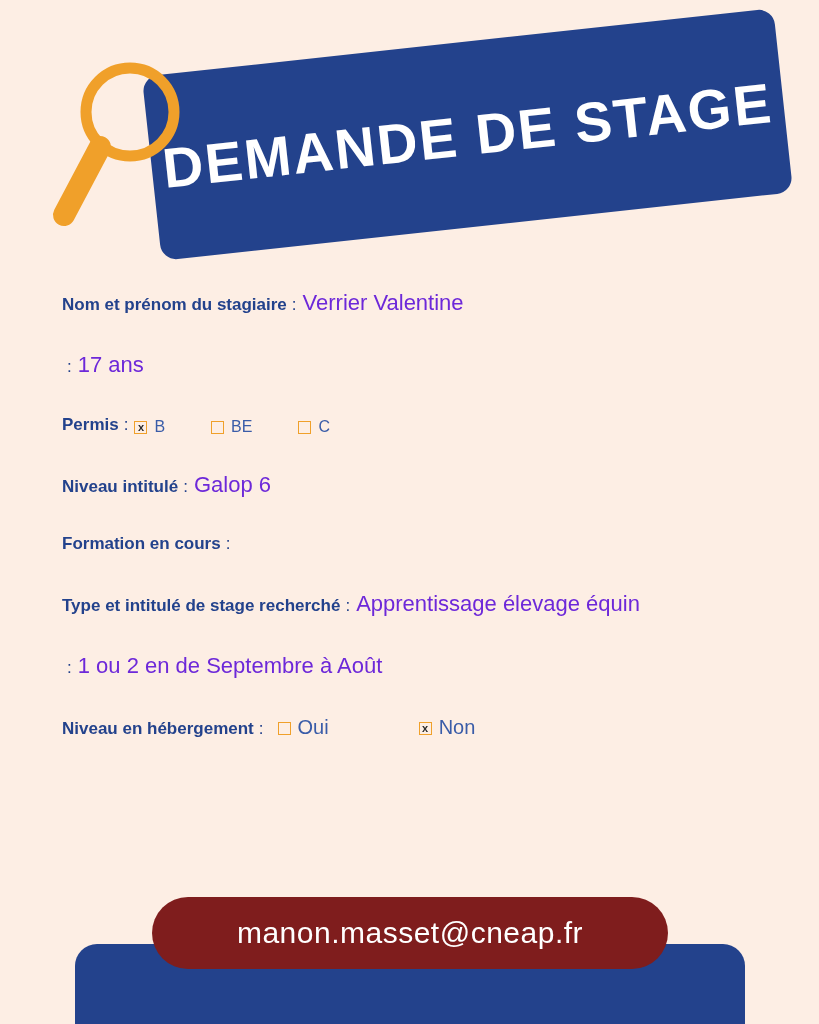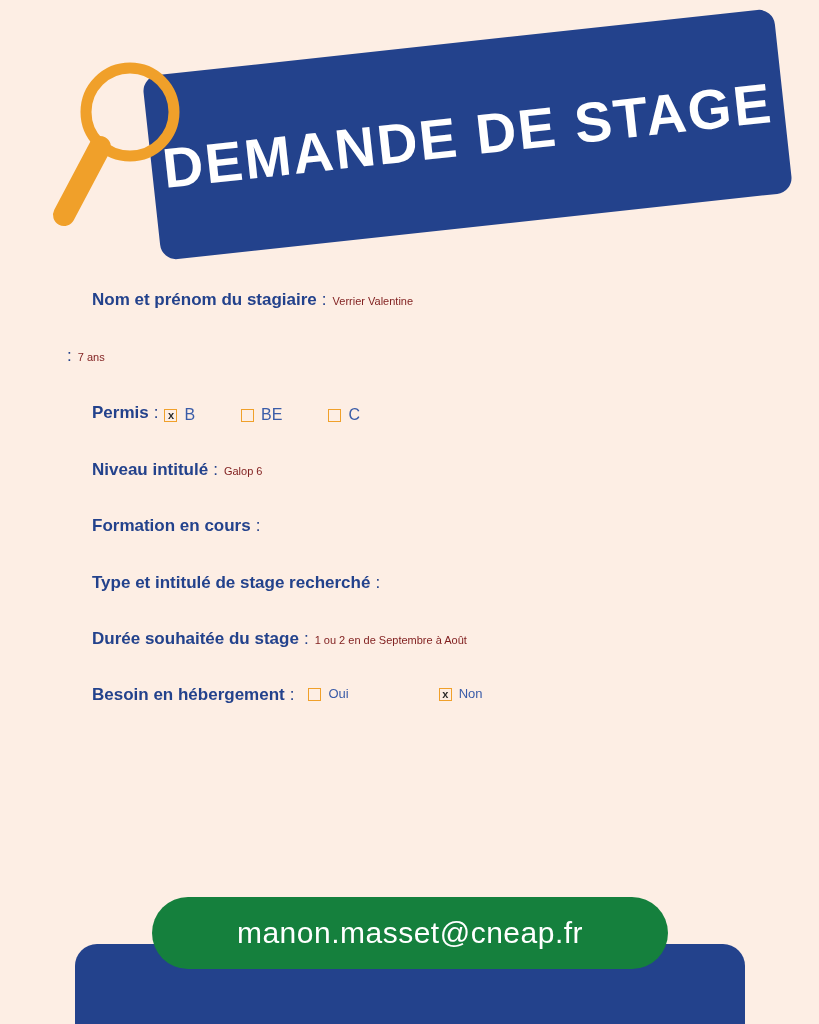--- a/index.html
+++ b/index.html
@@ -76,33 +76,32 @@
     align-items: baseline;
     flex-wrap: wrap;
     line-height: 1.2;
   }
 
   .field-label {
     color: #23428c;
     font-weight: bold;
     font-size: 17px;
     white-space: nowrap;
-    margin-left: 30px;
   }
 
   .field-sep {
     color: #23428c;
     font-size: 17px;
     font-weight: normal;
     padding: 0 2px 0 5px;
   }
 
   .field-value {
-    color: #7f1d1d;
-    font-size: 11px;
+    color: #6d28d9;
+    font-size: 22px;
     font-weight: normal;
     padding-left: 4px;
   }
 
   
   .checkbox-group {
     display: inline-flex;
     align-items: center;
     padding-left: 8px;
   }
@@ -138,21 +137,21 @@
   .checkbox-label {
     color: #3a5ca8;
     font-size: 16px;
   }
 
   .permis-row .checkbox-group { padding-left: 4px; }
   .permis-row .checkbox-item { margin-right: 46px; }
 
   .hebergement-row .checkbox-group { padding-left: 12px; }
   .hebergement-row .checkbox-item { margin-right: 90px; }
-  .hebergement-row .checkbox-label { font-size: 13px; }
+  .hebergement-row .checkbox-label { font-size: 20px; }
 
   
   .footer-area {
     position: absolute;
     left: 0;
     bottom: 0;
     width: 819px;
     height: 130px;
   }
 
@@ -165,21 +164,21 @@
     background: #23428c;
     border-radius: 22px;
   }
 
   .email-pill {
     position: absolute;
     left: 152px;
     bottom: 55px;
     width: 516px;
     height: 72px;
-    background: #15803d;
+    background: #7f1d1d;
     border-radius: 36px;
     display: flex;
     align-items: center;
     justify-content: center;
   }
 
   .email-text {
     color: #ffffff;
     font-size: 30px;
     letter-spacing: 0.5px;
@@ -205,21 +204,21 @@
 <div class="form-body">
 
   <div class="field-row">
     <span class="field-label">Nom et prénom du stagiaire</span>
     <span class="field-sep">:</span>
     <span class="field-value">Verrier Valentine</span>
   </div>
 
   <div class="field-row">
     <span class="field-sep">:</span>
-    <span class="field-value">7 ans</span>
+    <span class="field-value">17 ans</span>
   </div>
 
   <div class="field-row permis-row">
     <span class="field-label">Permis</span>
     <span class="field-sep">:</span>
     <span class="checkbox-group">
       <span class="checkbox-item">
         <span class="checkbox checked"></span>
         <span class="checkbox-label">B</span>
       </span>
@@ -241,30 +240,30 @@
   </div>
 
   <div class="field-row">
     <span class="field-label">Formation en cours</span>
     <span class="field-sep">:</span>
   </div>
 
   <div class="field-row">
     <span class="field-label">Type et intitulé de stage recherché</span>
     <span class="field-sep">:</span>
-  </div>
-
-  <div class="field-row">
-    <span class="field-label">Durée souhaitée du stage</span>
+    <span class="field-value">Apprentissage élevage équin</span>
+  </div>
+
+  <div class="field-row">
     <span class="field-sep">:</span>
     <span class="field-value">1 ou 2 en de Septembre à Août</span>
   </div>
 
   <div class="field-row hebergement-row">
-    <span class="field-label">Besoin en hébergement</span>
+    <span class="field-label">Niveau en hébergement</span>
     <span class="field-sep">:</span>
     <span class="checkbox-group">
       <span class="checkbox-item">
         <span class="checkbox"></span>
         <span class="checkbox-label">Oui</span>
       </span>
       <span class="checkbox-item">
         <span class="checkbox checked"></span>
         <span class="checkbox-label">Non</span>
       </span>

